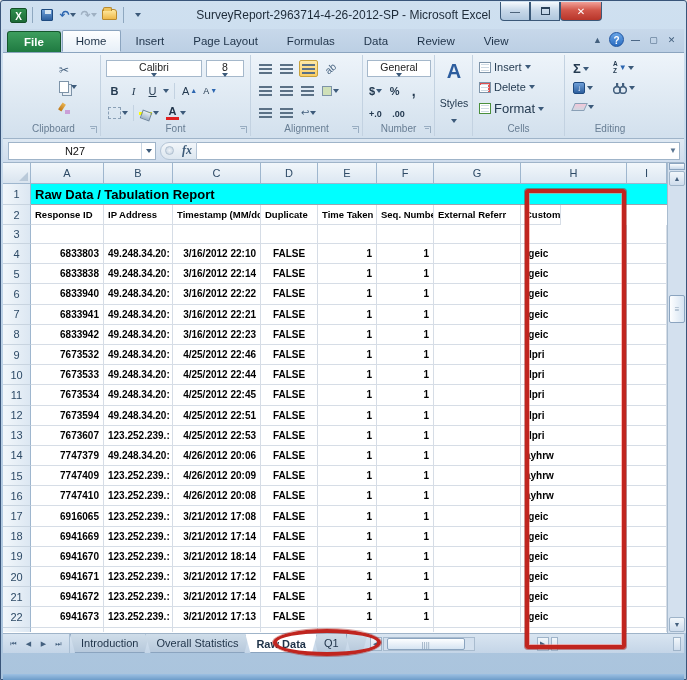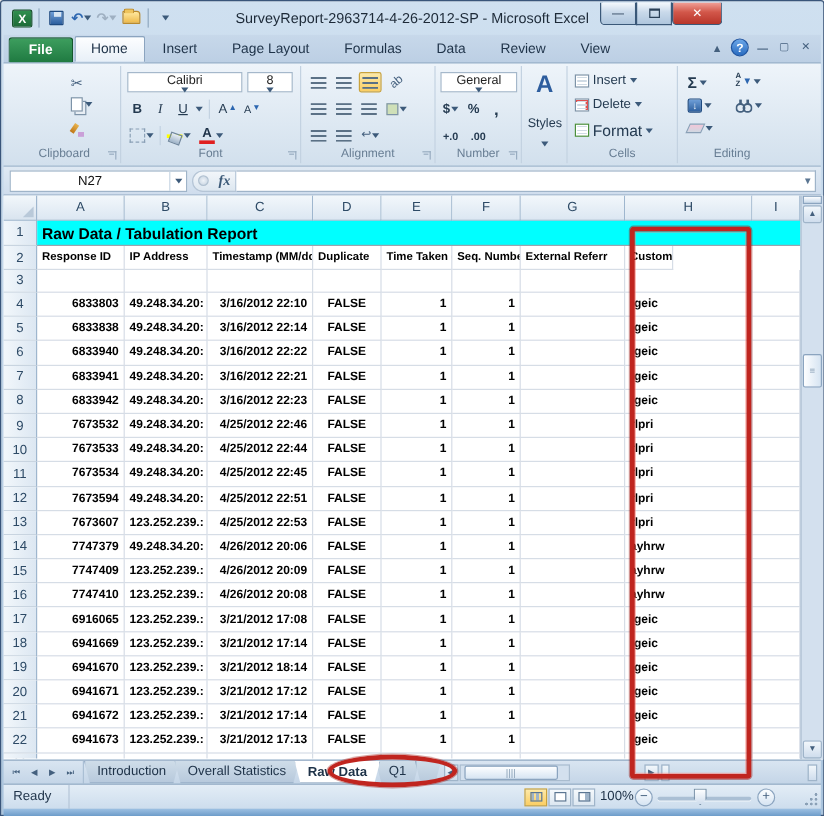--- a/index.html
+++ b/index.html
@@ -690,38 +690,18 @@
     <div class="stab stub"></div>
     <div class="hsb-left">◀</div>
     <div class="hsb-track">
         <div class="hthumb">||||</div>
       </div>
     <div class="hsb-left" style="margin-left:62px;">▶</div>
     <div class="hsb-left" style="width:7px;margin-left:1px;"></div>
     <div class="hsb-left" style="width:8px;position:absolute;right:2px;"></div>
   </div>
 
-  <div class="statusbar">
-    <div class="status-left">Ready</div>
-    <div class="viewbtns">
-      <div class="vbtn on">
-          <span class="vico"></span>
-        </div>
-      <div class="vbtn">
-          <span class="vico" style="background:#fff;"></span>
-        </div>
-      <div class="vbtn">
-          <span class="vico" style="background:linear-gradient(90deg,#fff 60%,#9fb4c9 60%);"></span>
-        </div>
-    </div>
-    <div class="zoomlvl">100%</div>
-    <div class="zbtn" style="left:526px;top:3px;">−</div>
-    <div class="ztrack"></div>
-    <div class="zthumb"></div>
-    <div class="zbtn" style="left:628px;top:3px;">+</div>
-    <div class="grip"></div>
-  </div>
 
   <div class="bottomframe"></div>
 
   <div class="ann-rect"></div>
   <div class="ann-ellipse"></div>
 </div>
 
 </body></html>

